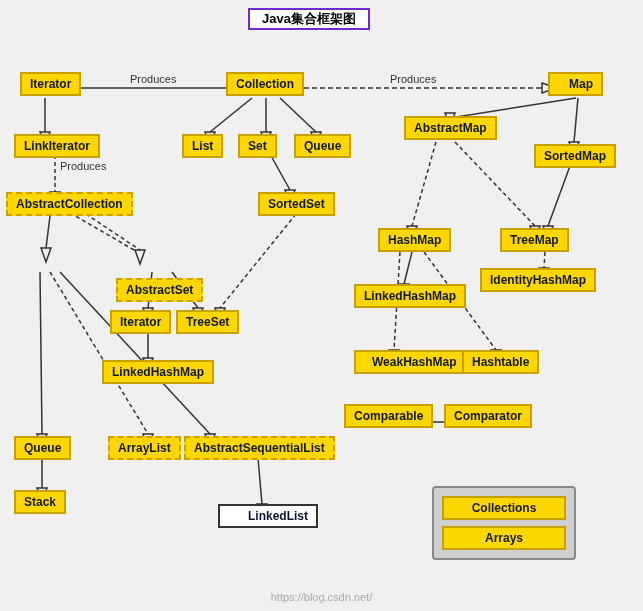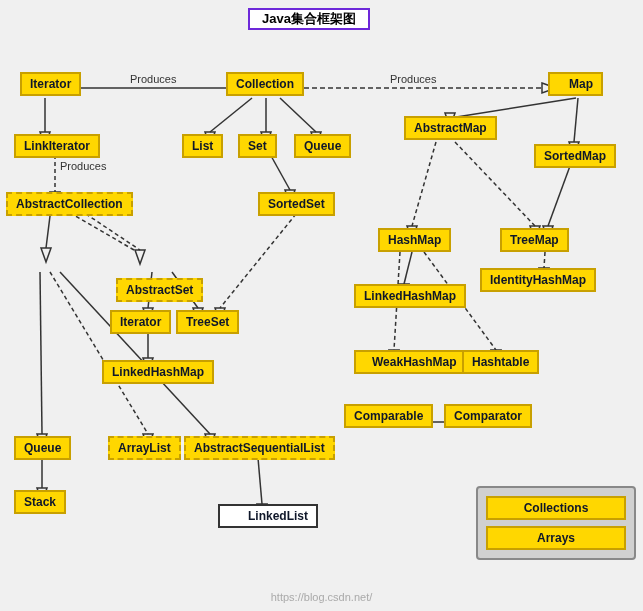--- a/index.html
+++ b/index.html
@@ -256,21 +256,21 @@
   <div class="node dashed" style="left:184px; top:436px;">
     <span>AbstractSequentialList</span>
   </div>
   <div class="node" style="left:14px; top:490px;">
     <span>Stack</span>
   </div>
   <div class="node white" style="left:218px; top:504px;">
     <span>LinkedList</span>
   </div>
 
-  <div class="legend-box" style="left:476px; top:486px; width:160px;">
+  <div class="legend-box" style="left:432px; top:486px; width:144px;">
     <div class="node" style="position:relative; left:auto; top:auto; margin-bottom:6px; display:block;">
       <span>Collections</span>
     </div>
     <div class="node" style="position:relative; left:auto; top:auto; display:block;">
       <span>Arrays</span>
     </div>
   </div>
 
   <div class="watermark">
     <span>https://blog.csdn.net/</span>

